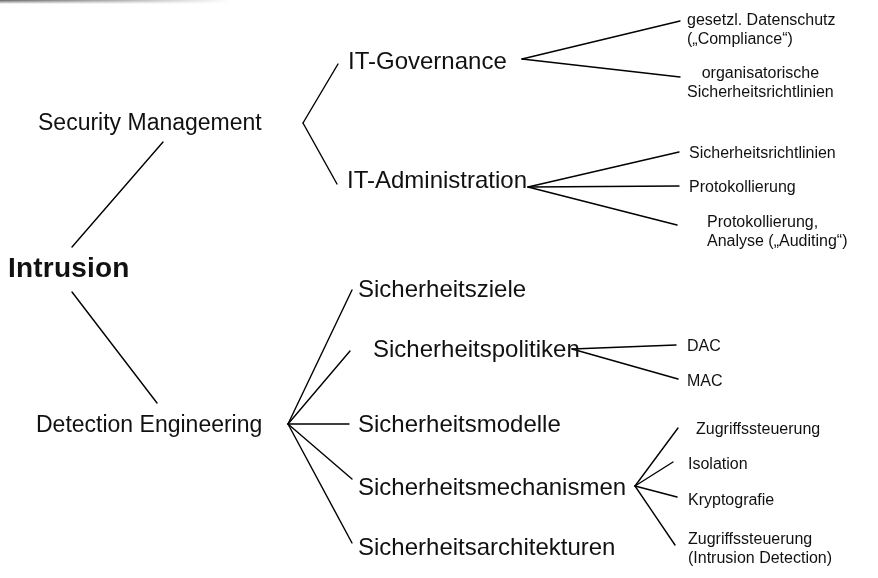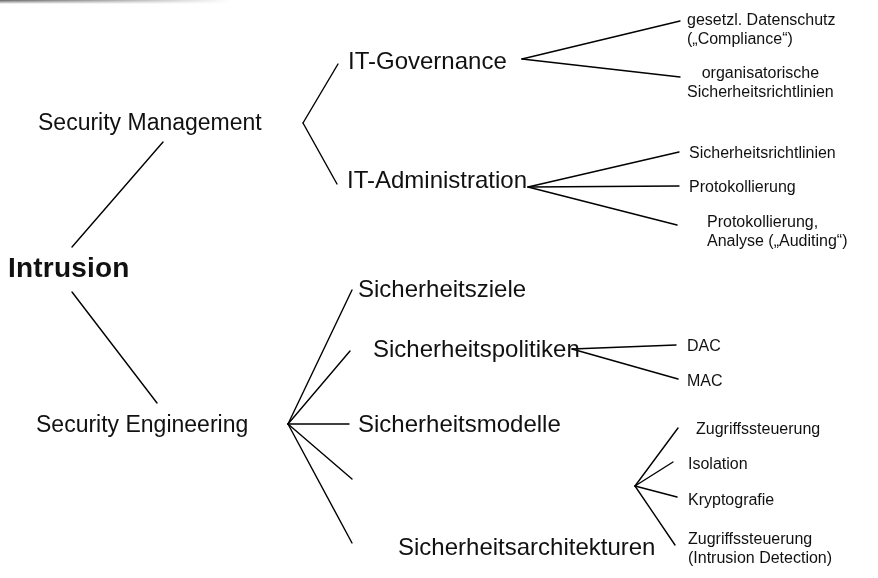--- a/index.html
+++ b/index.html
@@ -70,34 +70,35 @@
     <line x1="635" y1="486" x2="678" y2="428"></line>
     <line x1="635" y1="486" x2="673" y2="462"></line>
     <line x1="635" y1="486" x2="677" y2="497"></line>
     <line x1="635" y1="486" x2="675" y2="545"></line>
   </svg>
 
   <div class="node root" style="left:8px; top:268px;">Intrusion</div>
 
   <div class="node branch" style="left:38px; top:122px;">Security Management</div>
 
-  <div class="node branch" style="left:36px; top:424px;">Security Engineering</div>
+  <div class="node branch" style="left:36px; top:424px;">Detection Engineering</div>
 
   <div class="node mid" style="left:348px; top:61px;">IT-Governance</div>
 
   <div class="node mid" style="left:347px; top:180px;">IT-Administration</div>
 
   <div class="node mid" style="left:358px; top:289px;">Sicherheitsziele</div>
 
   <div class="node mid" style="left:373px; top:349px;">Sicherheitspolitiken</div>
 
   <div class="node mid" style="left:358px; top:424px;">Sicherheitsmodelle</div>
 
+  <div class="node mid" style="left:358px; top:487px;">Sicherheitsmechanismen</div>
 
-  <div class="node mid" style="left:358px; top:547px;margin-left:40px;">Sicherheitsarchitekturen</div>
+  <div class="node mid" style="left:358px; top:547px;">Sicherheitsarchitekturen</div>
 
   <div class="node leaf" style="left:687px; top:29px;">gesetzl. Datenschutz
 („Compliance“)</div>
 
   <div class="node leaf" style="left:687px; top:82px;text-align:center;">organisatorische
 Sicherheitsrichtlinien</div>
 
   <div class="node leaf" style="left:689px; top:152px;">Sicherheitsrichtlinien</div>
 
   <div class="node leaf" style="left:689px; top:186px;">Protokollierung</div>

